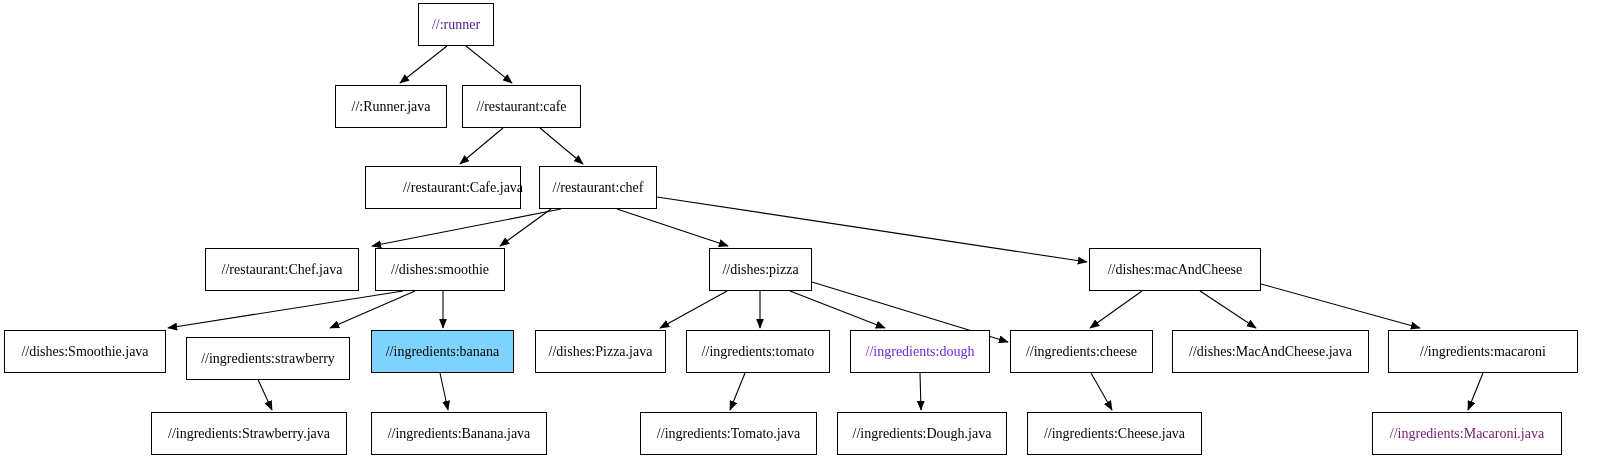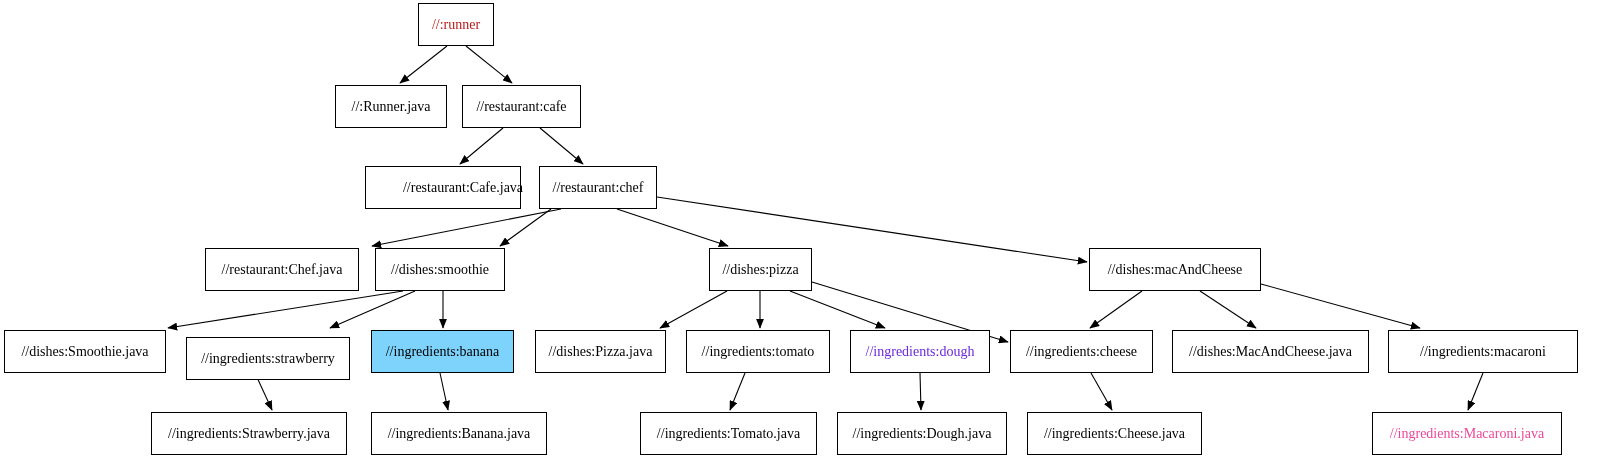--- a/index.html
+++ b/index.html
@@ -83,21 +83,21 @@
         <line x1="440" y1="373" x2="448" y2="410" stroke="#000000" stroke-width="1.1" marker-end="url(#arrowhead)"></line>
         <line x1="745" y1="373" x2="730" y2="410" stroke="#000000" stroke-width="1.1" marker-end="url(#arrowhead)"></line>
         <line x1="920" y1="373" x2="921" y2="410" stroke="#000000" stroke-width="1.1" marker-end="url(#arrowhead)"></line>
         <line x1="1091" y1="373" x2="1112" y2="410" stroke="#000000" stroke-width="1.1" marker-end="url(#arrowhead)"></line>
         <line x1="1483" y1="373" x2="1468" y2="410" stroke="#000000" stroke-width="1.1" marker-end="url(#arrowhead)"></line>
       </g>
   </svg>
 
   <div id="node-layer">
       <div class="graph-node" style="left: 418px; top: 3px; width: 76px; height: 43px; border-color: rgb(0, 0, 0); background: rgb(255, 255, 255);">
-        <span class="graph-node-label" style="color: #b91c1c;">//:runner</span>
+        <span class="graph-node-label" style="color: #4c1d95;">//:runner</span>
       </div>
       <div class="graph-node" style="left: 335px; top: 85px; width: 112px; height: 43px; border-color: rgb(0, 0, 0); background: rgb(255, 255, 255);">
         <span class="graph-node-label" style="color: rgb(0, 0, 0);">//:Runner.java</span>
       </div>
       <div class="graph-node" style="left: 462px; top: 85px; width: 119px; height: 43px; border-color: rgb(0, 0, 0); background: rgb(255, 255, 255);">
         <span class="graph-node-label" style="color: rgb(0, 0, 0); text-align: center;">//restaurant:cafe</span>
       </div>
       <div class="graph-node" style="left: 365px; top: 166px; width: 156px; height: 43px; border-color: rgb(0, 0, 0); background: rgb(255, 255, 255); padding-left: 40px;">
         <span class="graph-node-label" style="color: rgb(0, 0, 0);">//restaurant:Cafe.java</span>
       </div>
@@ -152,17 +152,17 @@
       <div class="graph-node" style="left: 640px; top: 412px; width: 177px; height: 43px; border-color: rgb(0, 0, 0); background: rgb(255, 255, 255);">
         <span class="graph-node-label" style="color: rgb(0, 0, 0);">//ingredients:Tomato.java</span>
       </div>
       <div class="graph-node" style="left: 837px; top: 412px; width: 170px; height: 43px; border-color: rgb(0, 0, 0); background: rgb(255, 255, 255);">
         <span class="graph-node-label" style="color: rgb(0, 0, 0);">//ingredients:Dough.java</span>
       </div>
       <div class="graph-node" style="left: 1027px; top: 412px; width: 175px; height: 43px; border-color: rgb(0, 0, 0); background: rgb(255, 255, 255);">
         <span class="graph-node-label" style="color: rgb(0, 0, 0);">//ingredients:Cheese.java</span>
       </div>
       <div class="graph-node" style="left: 1372px; top: 412px; width: 190px; height: 43px; border-color: rgb(0, 0, 0); background: rgb(255, 255, 255);">
-        <span class="graph-node-label" style="color: #ec4899;">//ingredients:Macaroni.java</span>
+        <span class="graph-node-label" style="color: #701a75;">//ingredients:Macaroni.java</span>
       </div>
     </div>
 
 </div>
 
 </body></html>

